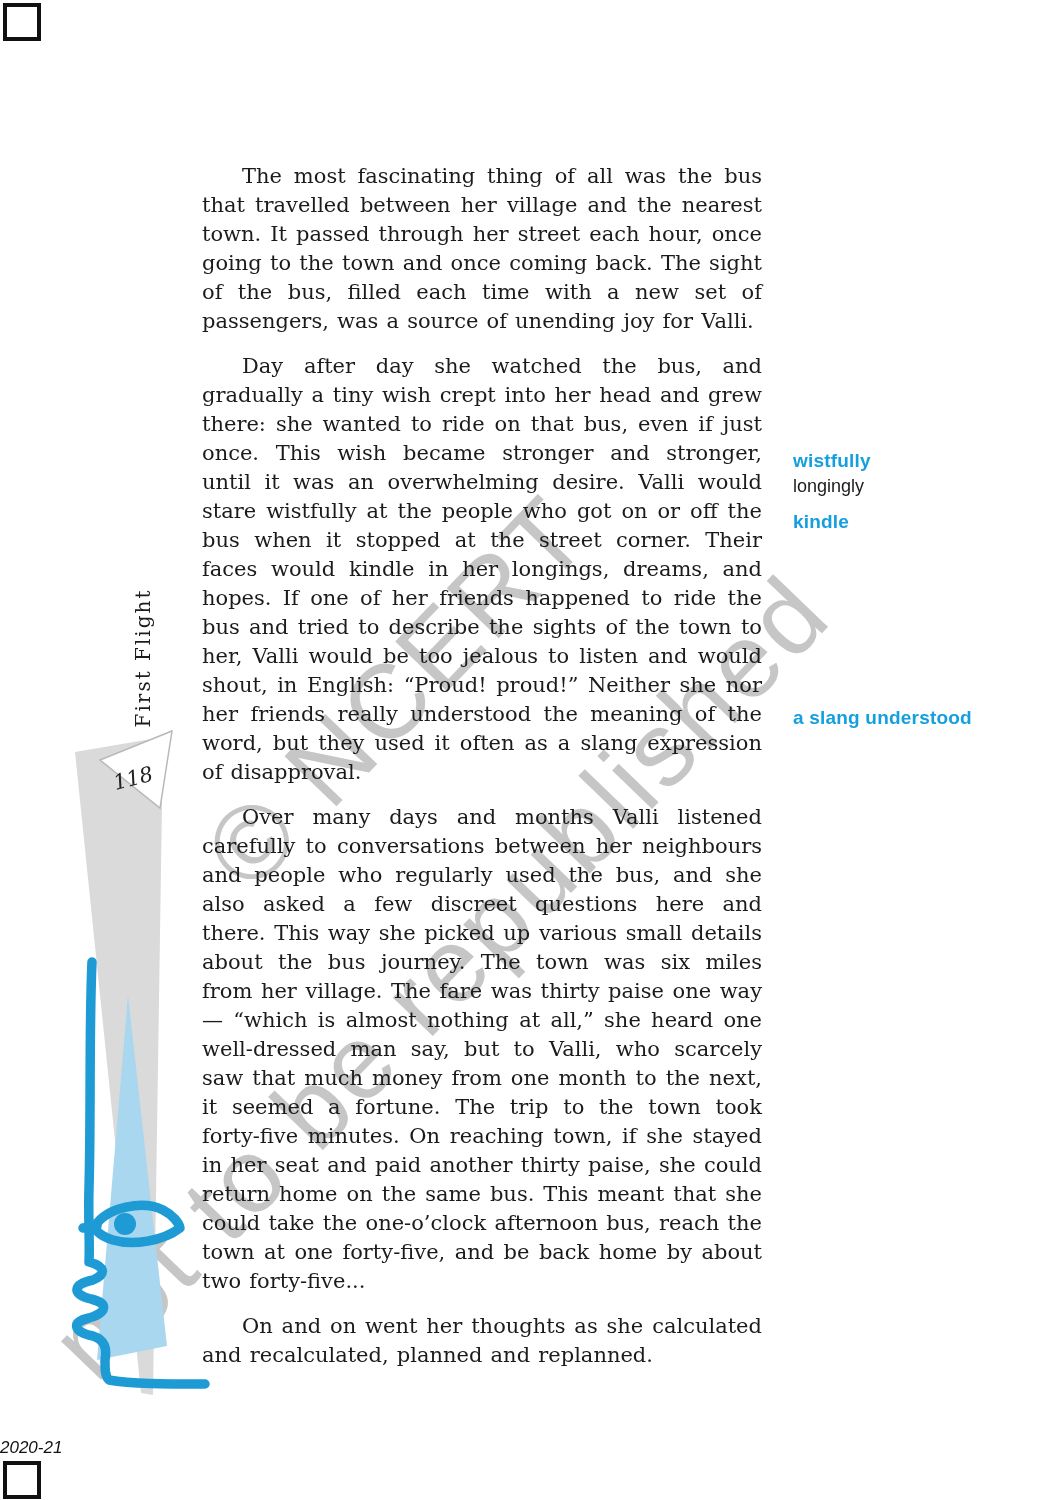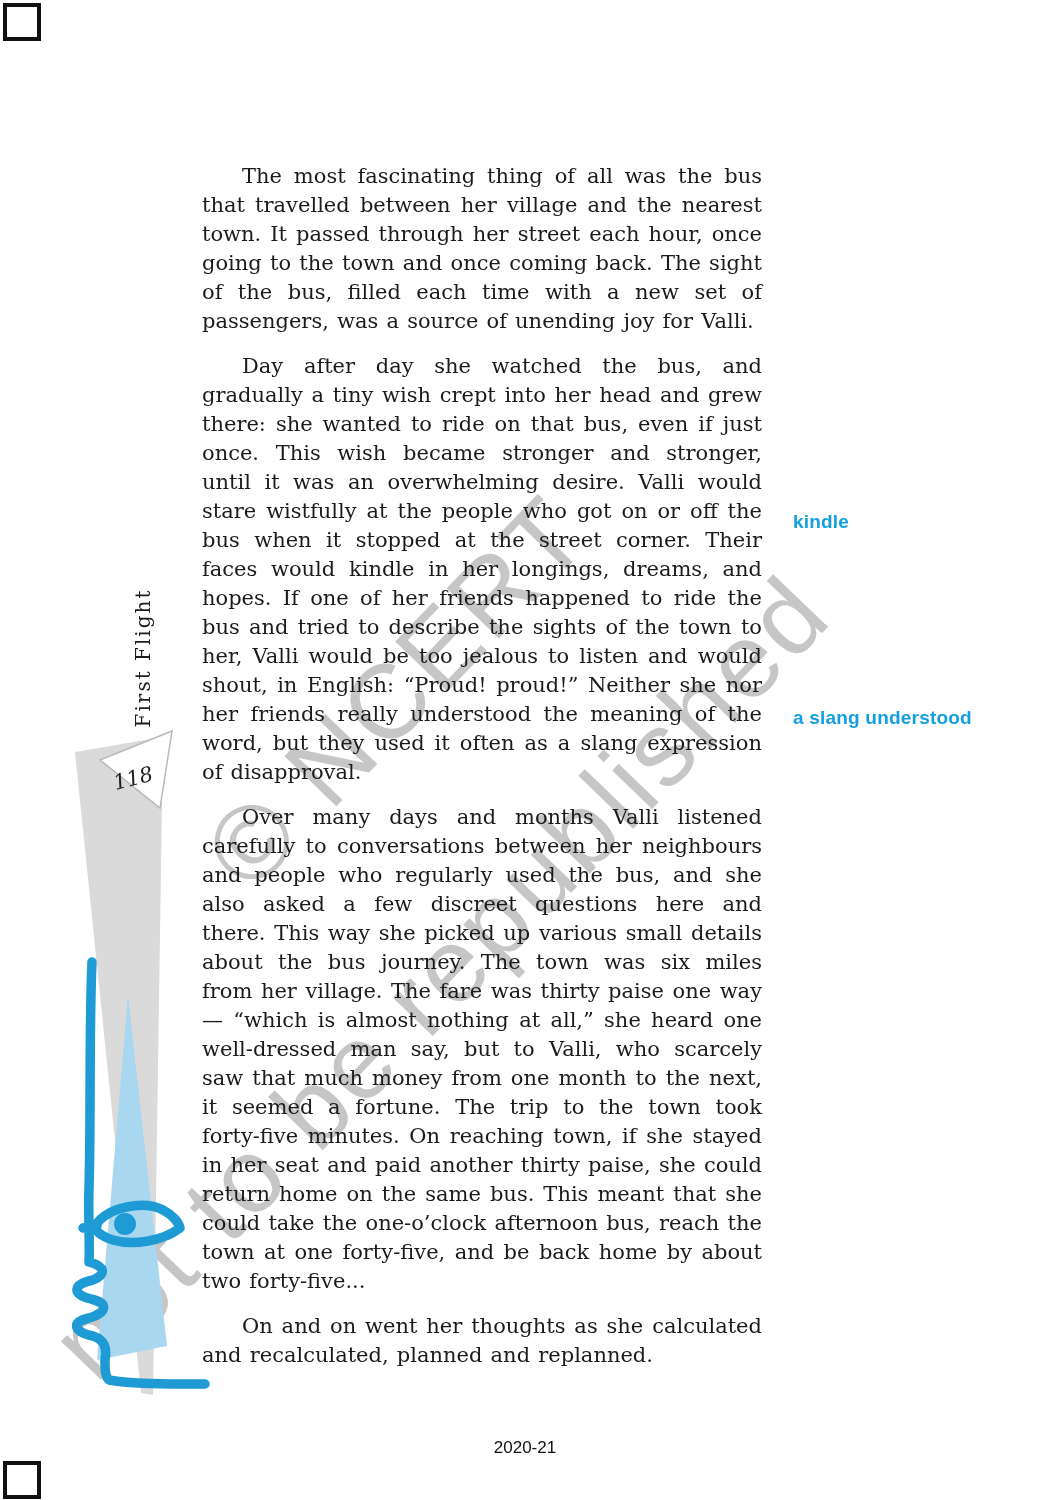--- a/index.html
+++ b/index.html
@@ -47,22 +47,22 @@
     position:absolute;z-index:3;left:793px;width:192px;
     font-family:"Liberation Sans",sans-serif;
   }
   .gloss .term{
     font-weight:bold;font-size:19px;color:var(--accent);
     letter-spacing:0.2px;margin-bottom:3px;
   }
   .gloss .def{font-size:18px;line-height:23px;color:#1b1b1b;}
   .g1{top:450px;} .g2{top:511px;} .g3{top:707px;} .g4{top:820px;}
   .footer{
-    position:absolute;z-index:3;left:0;right:0;top:1438px;text-align:center;
-    font-family:"Liberation Sans",sans-serif;font-size:17px;color:#111;
+    position:absolute;z-index:3;left:0;right:0;top:1438px;
+    font-family:"Liberation Sans",sans-serif;font-size:17px;color:#111;font-style:italic;
   }
   .pg-num-text{
     font-family:"DejaVu Serif","Liberation Serif",serif;
     font-style:italic;font-size:21px;fill:#222;
   }
 </style>
 </head>
 <body>
 
 <div class="page">
@@ -109,20 +109,24 @@
     <circle cx="80" cy="506" r="11" fill="var(--ill-blue)"></circle>
   </svg>
 
   <div class="story">
     <p>The most fascinating thing of all was the bus that travelled between her village and the nearest town. It passed through her street each hour, once going to the town and once coming back. The sight of the bus, filled each time with a new set of passengers, was a source of unending joy for Valli.</p>
     <p>Day after day she watched the bus, and gradually a tiny wish crept into her head and grew there: she wanted to ride on that bus, even if just once. This wish became stronger and stronger, until it was an overwhelming desire. Valli would stare wistfully at the people who got on or off the bus when it stopped at the street corner. Their faces would kindle in her longings, dreams, and hopes. If one of her friends happened to ride the bus and tried to describe the sights of the town to her, Valli would be too jealous to listen and would shout, in English: “Proud! proud!” Neither she nor her friends really understood the meaning of the word, but they used it often as a slang expression of disapproval.</p>
     <p>Over many days and months Valli listened carefully to conversations between her neighbours and people who regularly used the bus, and she also asked a few discreet questions here and there. This way she picked up various small details about the bus journey. The town was six miles from her village. The fare was thirty paise one way — “which is almost nothing at all,” she heard one well-dressed man say, but to Valli, who scarcely saw that much money from one month to the next, it seemed a fortune. The trip to the town took forty-five minutes. On reaching town, if she stayed in her seat and paid another thirty paise, she could return home on the same bus. This meant that she could take the one-o’clock afternoon bus, reach the town at one forty-five, and be back home by about two forty-five...</p>
     <p>On and on went her thoughts as she calculated and recalculated, planned and replanned.</p>
   </div>
 
+  <div class="gloss g1">
+    <div class="term">wistfully</div>
+    <div class="def">longingly</div>
+  </div>
   <div class="gloss g2">
     <div class="term">kindle</div>
   </div>
   <div class="gloss g3">
     <div class="term">a slang understood</div>
   </div>
 
   <div class="footer">2020-21</div>
 
 </div>

